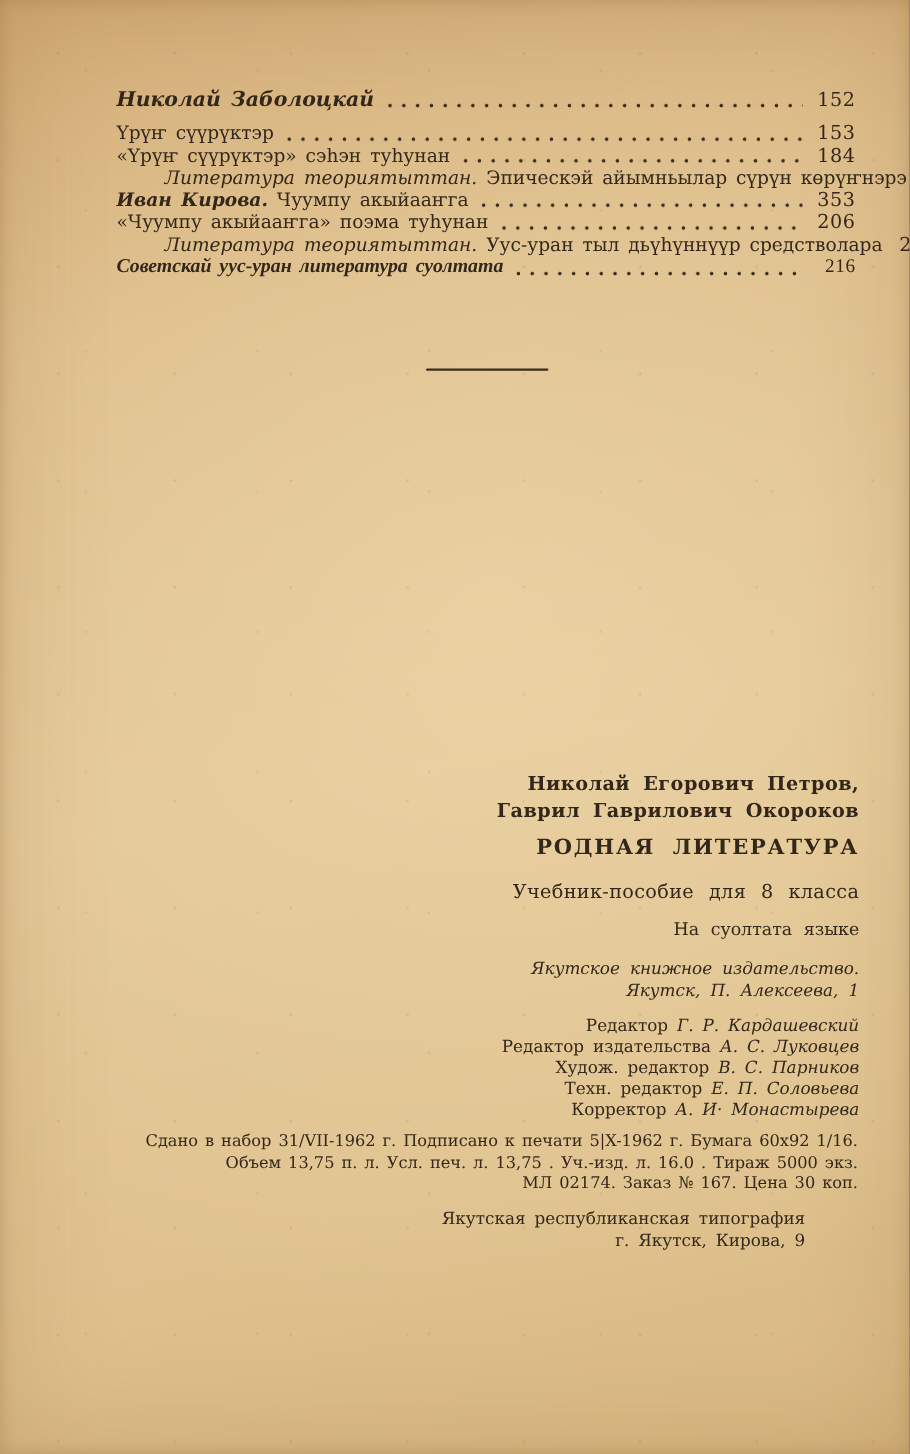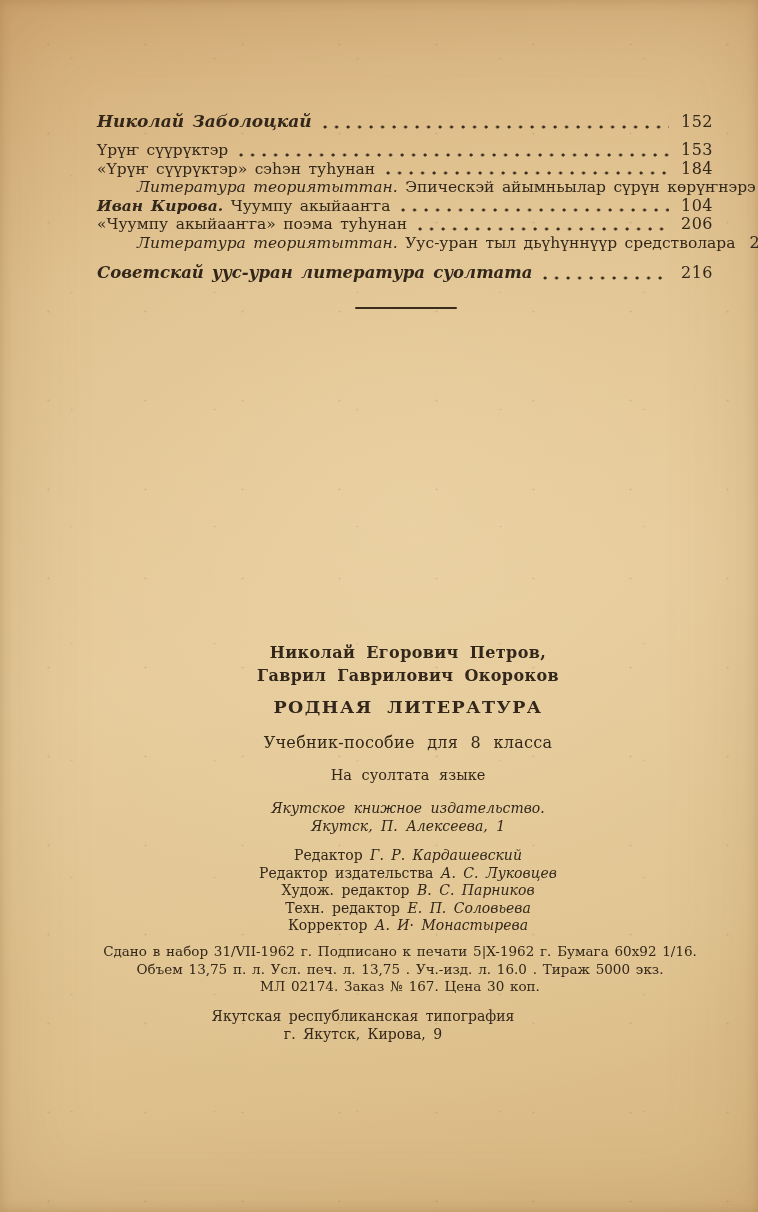--- a/index.html
+++ b/index.html
@@ -15,38 +15,38 @@
       radial-gradient(rgba(100,72,40,0.09) 1px, transparent 1.5px),
       radial-gradient(ellipse 120% 70% at 54% 42%, rgba(255,243,205,0.28), rgba(255,243,205,0) 72%),
       linear-gradient(168deg,#d2ab75 0%,#ddbd8a 22%,#e3c695 52%,#dfc28f 78%,#d8b781 100%);
     background-size:97px 89px,143px 117px,100% 100%,100% 100%;
     box-shadow:inset 0 0 90px rgba(140,95,45,0.22), inset 0 0 12px rgba(120,78,35,0.25);
   }
 
   
   .toc{position:absolute;left:97px;top:73px;width:616px;}
   .toc-row{display:flex;align-items:baseline;line-height:18.5px;font-size:15.5px;word-spacing:2.5px;}
-  .toc-row.h{font-size:17px;line-height:20px;margin-bottom:9px;margin-top:38px;}
-  .toc-row.last{margin-top:12px;font-size:16.5px;}
+  .toc-row.h{font-size:17px;line-height:20px;margin-bottom:9px;}
+  .toc-row.last{margin-top:0;font-size:16.5px;font-family:Liberation Serif, serif;}
   .em.bi{font-weight:bold;font-style:italic;}
   .em.i{font-style:italic;margin-left:40px;}
   .t{white-space:nowrap;}
   .pg{flex:0 0 auto;min-width:38px;text-align:right;font-size:16px;letter-spacing:0.5px;}
   .leader{
     flex:1 1 auto;align-self:flex-end;height:4px;margin:0 6px 3px 11px;
     background-image:radial-gradient(circle at 2px 2px, rgba(49,37,23,0.95) 1.35px, transparent 1.75px);
     background-size:11.5px 4px;background-repeat:repeat-x;
   }
   .leader.nodots{background:none;margin:0 4px;}
 
   
   .rule{position:absolute;left:355px;top:307px;width:102px;height:2px;background:#3a2c1a;border-radius:1px;}
 
   
-  .col{position:absolute;left:100px;width:616px;text-align:center;}
+  .col{position:absolute;left:100px;width:616px;text-align:right;}
   .authors{top:641px;font-weight:bold;font-size:16px;line-height:23px;word-spacing:5px;letter-spacing:0.4px;}
   .booktitle{top:697px;font-weight:bold;font-size:17.5px;letter-spacing:1.5px;word-spacing:7px;}
   .subtitle{top:733px;font-size:16px;word-spacing:7px;letter-spacing:0.3px;}
   .langnote{top:767px;font-size:14.5px;word-spacing:5px;}
   .publisher{top:799px;font-style:italic;font-size:14px;line-height:18px;word-spacing:4px;}
   .staff{top:847px;font-size:14px;line-height:17.5px;word-spacing:3px;}
   .staff .name{font-style:italic;margin-top:28px;}
   .imprint{top:943px;left:85px;width:630px;font-size:13.5px;line-height:17.5px;word-spacing:1.5px;}
   .printer{top:1007px;font-size:14px;line-height:18px;word-spacing:3px;transform:translateX(-45px);}
 </style>
@@ -77,21 +77,21 @@
 
     <div class="toc-row">
       <span class="t"><span class="em i">Литература теориятыттан.</span><span> Эпическэй айымньылар сүрүн көрүҥнэрэ</span></span>
       <span class="leader nodots"></span>
       <span class="pg">190</span>
     </div>
 
     <div class="toc-row">
       <span class="t"><span class="em bi">Иван Кирова.</span><span> Чуумпу акыйааҥга</span></span>
       <span class="leader"></span>
-      <span class="pg">104</span>
+      <span class="pg">353</span>
     </div>
 
     <div class="toc-row">
       <span class="t"><span class="em"></span><span>«Чуумпу акыйааҥга» поэма туһунан</span></span>
       <span class="leader"></span>
       <span class="pg">206</span>
     </div>
 
     <div class="toc-row">
       <span class="t"><span class="em i">Литература теориятыттан.</span><span> Уус-уран тыл дьүһүннүүр средстволара</span></span>

